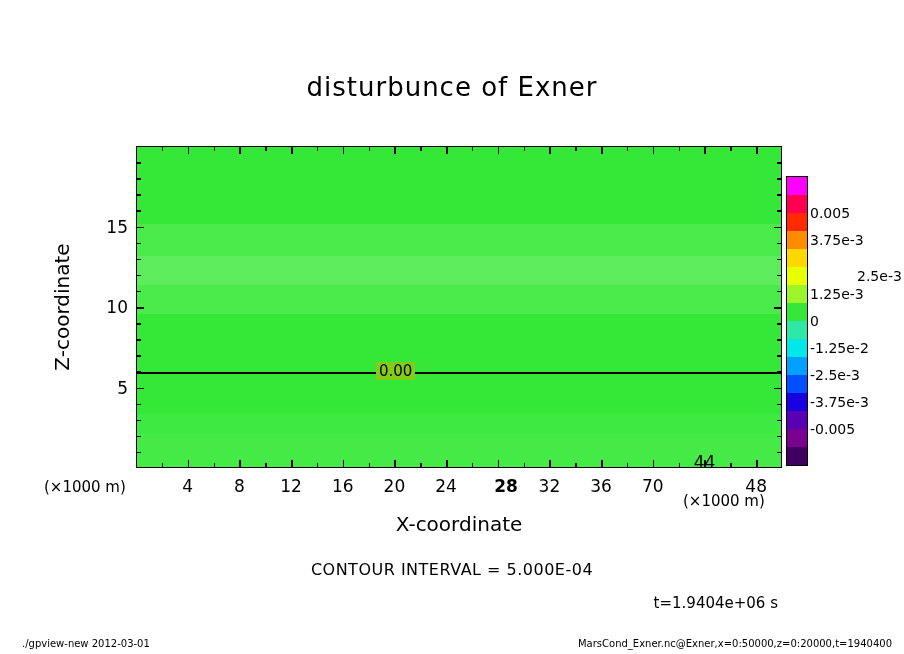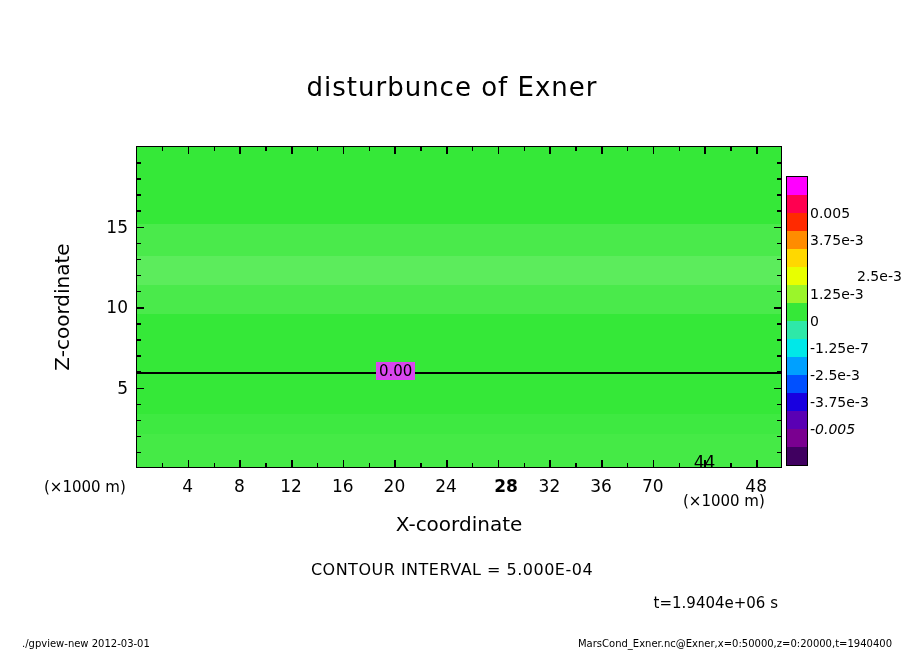--- a/index.html
+++ b/index.html
@@ -34,21 +34,21 @@
 
   #contour-line {
     position:absolute;
     left:0; width:100%;
     height:0;
     border-top:2px solid #000;
   }
   #contour-label {
     position:absolute;
     font-size:15px;
-    background:#d946ef;
+    background:#84cc16;
     padding:0 3px;
     font-family:"DejaVu Sans", sans-serif;
   }
 
   .xlab {
     position:absolute;
     font-size:17px;
     text-align:center;
     transform:translateX(-50%);
     font-family:"DejaVu Sans", sans-serif;
@@ -268,22 +268,22 @@
     <div class="cb-cell" style="height: 17.975px; background: rgb(90, 0, 180);"></div>
     <div class="cb-cell" style="height: 17.975px; background: rgb(122, 0, 144);"></div>
     <div class="cb-cell" style="height: 17.975px; background: rgb(64, 0, 96);"></div>
   </div>
 <div id="colorbar-ticks">
     <div class="abs cb-tick" style="top: 213.15px;">0.005</div>
     <div class="abs cb-tick" style="top: 240.113px;">3.75e-3</div>
     <div class="abs cb-tick" style="top: 276px; margin-left: 47px;">2.5e-3</div>
     <div class="abs cb-tick" style="top: 294.038px;">1.25e-3</div>
     <div class="abs cb-tick" style="top: 321px;">0</div>
-    <div class="abs cb-tick" style="top: 347.962px;">-1.25e-7</div>
+    <div class="abs cb-tick" style="top: 347.962px;">-1.25e-2</div>
     <div class="abs cb-tick" style="top: 374.925px;">-2.5e-3</div>
     <div class="abs cb-tick" style="top: 401.887px;">-3.75e-3</div>
-    <div class="abs cb-tick" style="top: 428.85px; font-style: italic;">-0.005</div>
+    <div class="abs cb-tick" style="top: 428.85px;">-0.005</div>
   </div>
 
 <div class="abs" id="contour-interval">CONTOUR INTERVAL = 5.000E-04</div>
 <div class="abs" id="time-text">t=1.9404e+06 s</div>
 <div class="abs" id="footer-left">./gpview-new  2012-03-01</div>
 <div class="abs" id="footer-right">MarsCond_Exner.nc@Exner,x=0:50000,z=0:20000,t=1940400</div>
 
 </body></html>

